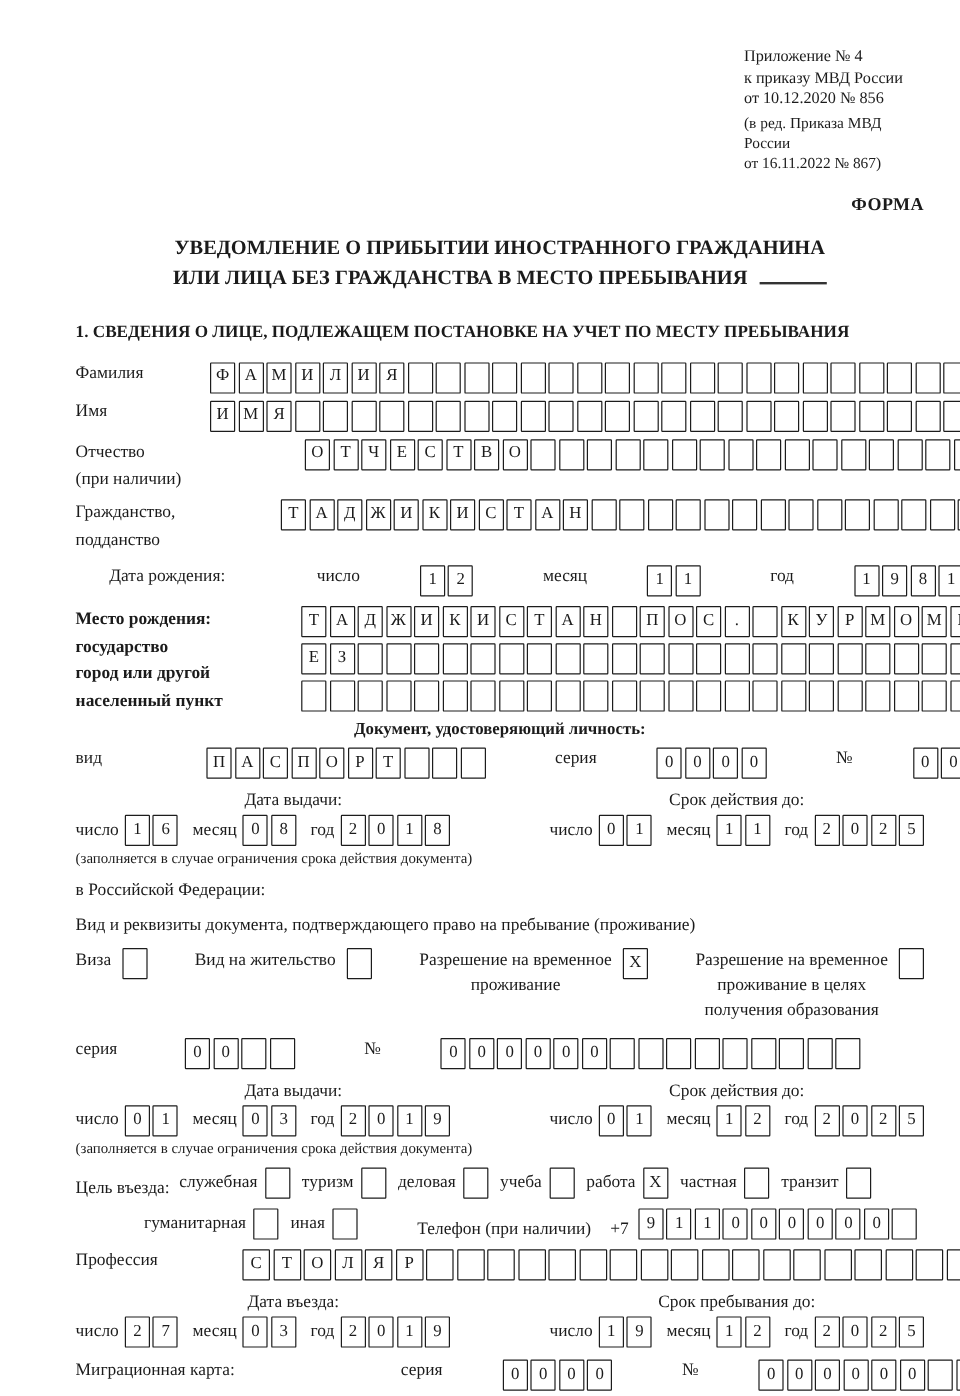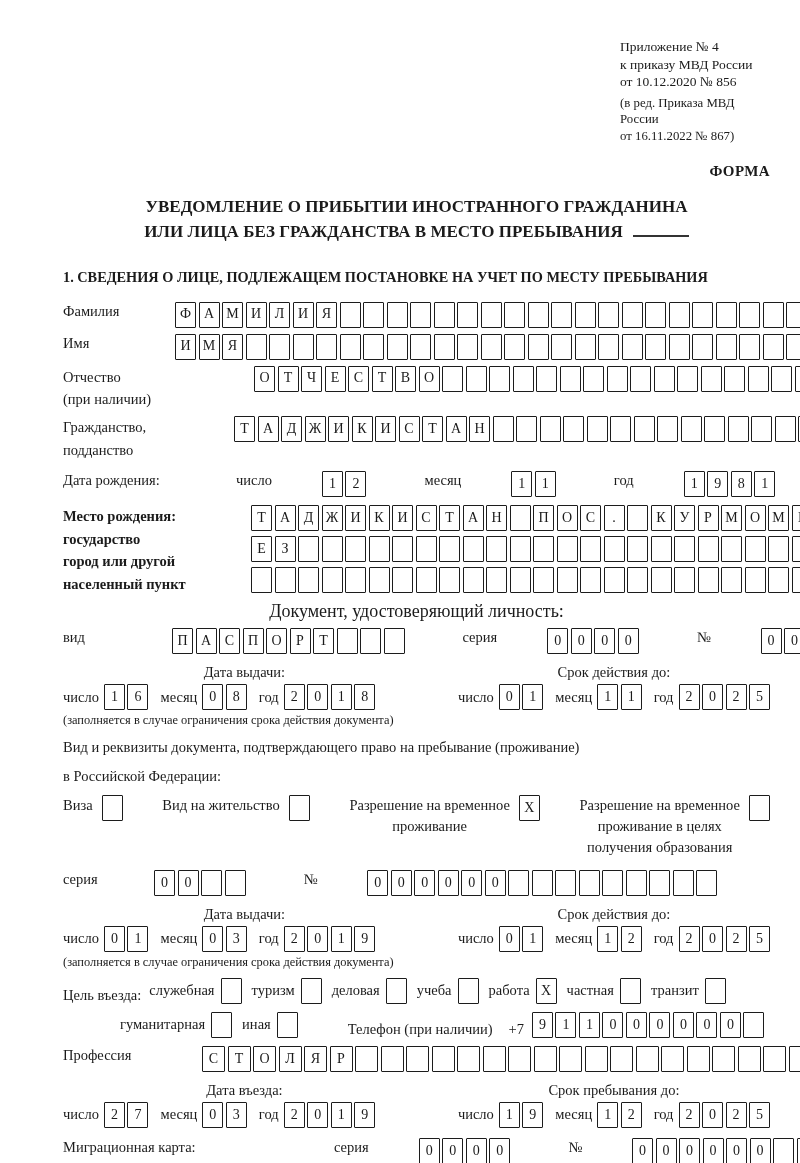--- a/index.html
+++ b/index.html
@@ -47,21 +47,21 @@
   .ropt-label div{line-height:1.45;}
   .ropt-c .ropt-label{text-align:center;}
 
   .popts{display:flex;align-items:flex-end;flex-wrap:nowrap;font-size:14.5px;margin-bottom:8px;}
   .popt{display:flex;align-items:center;margin-right:10px;}
   .popt > span:first-child{margin-right:6px;white-space:nowrap;}
   .line2{margin-left:57px;}
   .phone-lbl{margin-left:40px;margin-right:16px;white-space:nowrap;}
   .phone-prefix{margin-right:8px;}
 
-  .doc-head{text-align:center;font-weight:normal;font-size:18px;margin:4px 0 6px 0;}
+  .doc-head{text-align:center;font-weight:bold;font-size:14px;margin:4px 0 6px 0;}
 </style>
 </head>
 <body>
 
 <div class="page">
 
   <div class="hdr">
     <div>
         <div>Приложение № 4</div>
         <div>к приказу МВД России</div>
@@ -208,21 +208,21 @@
         <span class="cell"></span>
         <span class="cell"></span>
         <span class="cell"></span>
         <span class="cell"></span>
         <span class="cell"></span>
         <span class="cell"></span>
         <span class="cell"></span>
       </div>
   </div>
 
-  <div class="row" style="margin-top:10px;">
+  <div class="row" style="margin-top:10px;margin-left:28px;">
     <span style="width:115px;flex:none;">Дата рождения:</span>
     <span class="inl-first" style="margin-left:14px;">число</span>
     <span class="cells">
         <span class="cell">1</span>
         <span class="cell">2</span>
       </span>
     <span class="inl">месяц</span>
     <span class="cells">
         <span class="cell">1</span>
         <span class="cell">1</span>
@@ -408,22 +408,22 @@
             <span class="cell">2</span>
             <span class="cell">0</span>
             <span class="cell">2</span>
             <span class="cell">5</span>
           </span>
         </div>
     </div>
   </div>
   <div class="dnote">(заполняется в случае ограничения срока действия документа)</div>
 
+  <div class="res-line">в Российской Федерации:</div>
   <div class="res-line">Вид и реквизиты документа, подтверждающего право на пребывание (проживание)</div>
-  <div class="res-line">в Российской Федерации:</div>
 
   <div class="ropts">
     <div class="ropt">
       <div class="ropt-label">
           <div>Виза</div>
         </div>
       <span class="cell check"></span>
     </div>
     <div class="ropt">
       <div class="ropt-label">

